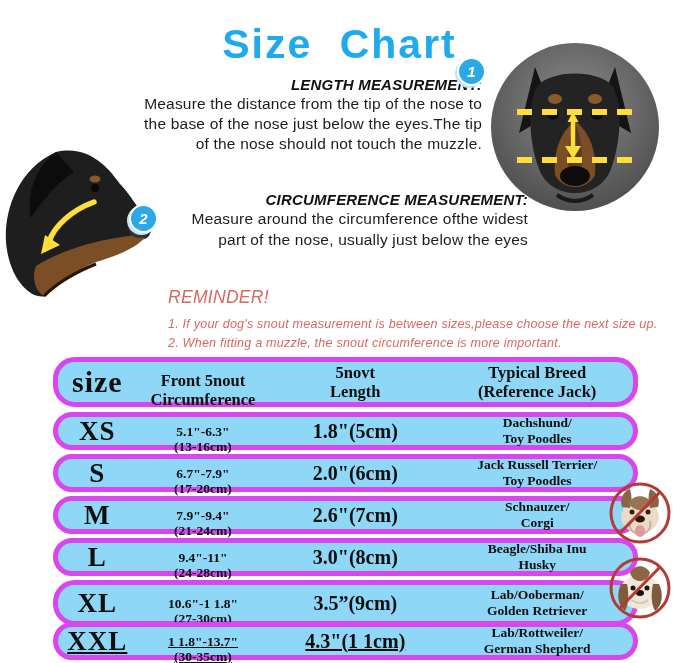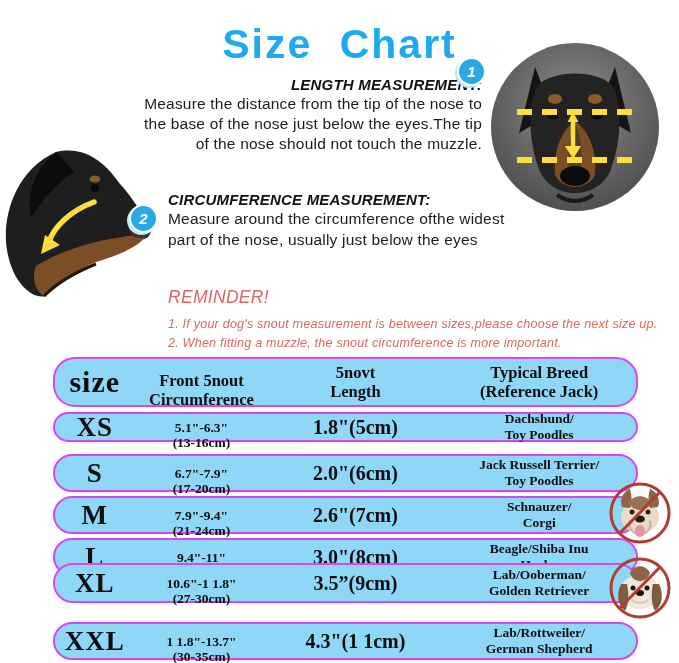--- a/index.html
+++ b/index.html
@@ -15,42 +15,42 @@
          color:#fff;font-weight:bold;font-style:italic;font-size:15px;text-align:center;
          line-height:25px;box-shadow:0 0 0 2px #ffffff,-2px 2px 0 2px #BFE6F8;z-index:5;}
   .badge1{left:459px;top:59px;}
   .badge2{left:131px;top:206px;}
 
   
   .m-heading{font-size:15px;font-weight:800;font-style:italic;color:#111;letter-spacing:.2px;}
   .m-line{font-size:15.5px;color:#1c1c1c;line-height:20px;letter-spacing:.2px;}
   .length-block{position:absolute;top:76px;left:80px;width:402px;text-align:right;}
   .length-block .m-heading{margin-bottom:1px;}
-  .circ-block{position:absolute;top:191px;left:168px;width:360px;text-align:left;}
+  .circ-block{position:absolute;top:191px;left:168px;width:360px;text-align:right;}
   .circ-block .m-line{line-height:21px;}
 
   
   .reminder{position:absolute;left:168px;top:287px;color:#D9685F;font-style:italic;}
   .reminder-title{font-size:17.5px;margin-bottom:7px;letter-spacing:.3px;}
   .reminder-item{font-size:12.6px;line-height:19px;letter-spacing:.2px;}
 
   
   .dog-front{position:absolute;left:491px;top:43px;width:168px;height:168px;}
   .dog-side{position:absolute;left:-2px;top:138px;width:162px;height:166px;}
   .no-icon{position:absolute;width:64px;height:64px;z-index:6;}
   .no1{left:608px;top:481px;}
   .no2{left:608px;top:556px;}
 
   
   .pill{position:absolute;left:53px;width:585px;border-radius:22px;background:#8ED7F6;
-        border:2px solid #d946ef;box-sizing:border-box;display:flex;align-items:center;
+        border:5px solid #d946ef;box-sizing:border-box;display:flex;align-items:center;
         font-family:"Liberation Serif",serif;font-weight:bold;color:#0d0d0d;z-index:2;}
   .header-pill{top:357px;height:50px;}
-  .r0{top:412px;height:30px;} .r1{top:454px;height:38px;} .r2{top:496px;height:38px;}
-  .r3{top:538px;height:38px;} .r4{top:563px;height:40px;} .r5{top:622px;height:38px;}
+  .r0{top:412px;height:38px;} .r1{top:454px;height:38px;} .r2{top:496px;height:38px;}
+  .r3{top:538px;height:38px;} .r4{top:580px;height:46px;} .r5{top:622px;height:38px;text-decoration:underline;}
   .col{text-align:center;}
   .c-size{width:80px;} .c-circ{width:135px;margin-top:16px;} .c-len{width:175px;} .c-breed{width:195px;}
   .th{font-size:16.5px;line-height:19px;}
   .th-size{font-size:30px;letter-spacing:1px;}
   .size-cell{font-size:27px;letter-spacing:1px;}
   .circ-line{font-size:13.5px;line-height:15px;}
   .len-cell{font-size:20px;}
   .breed-block{display:inline-block;text-align:center;font-size:13.5px;line-height:15.5px;}
 </style>
 </head>

